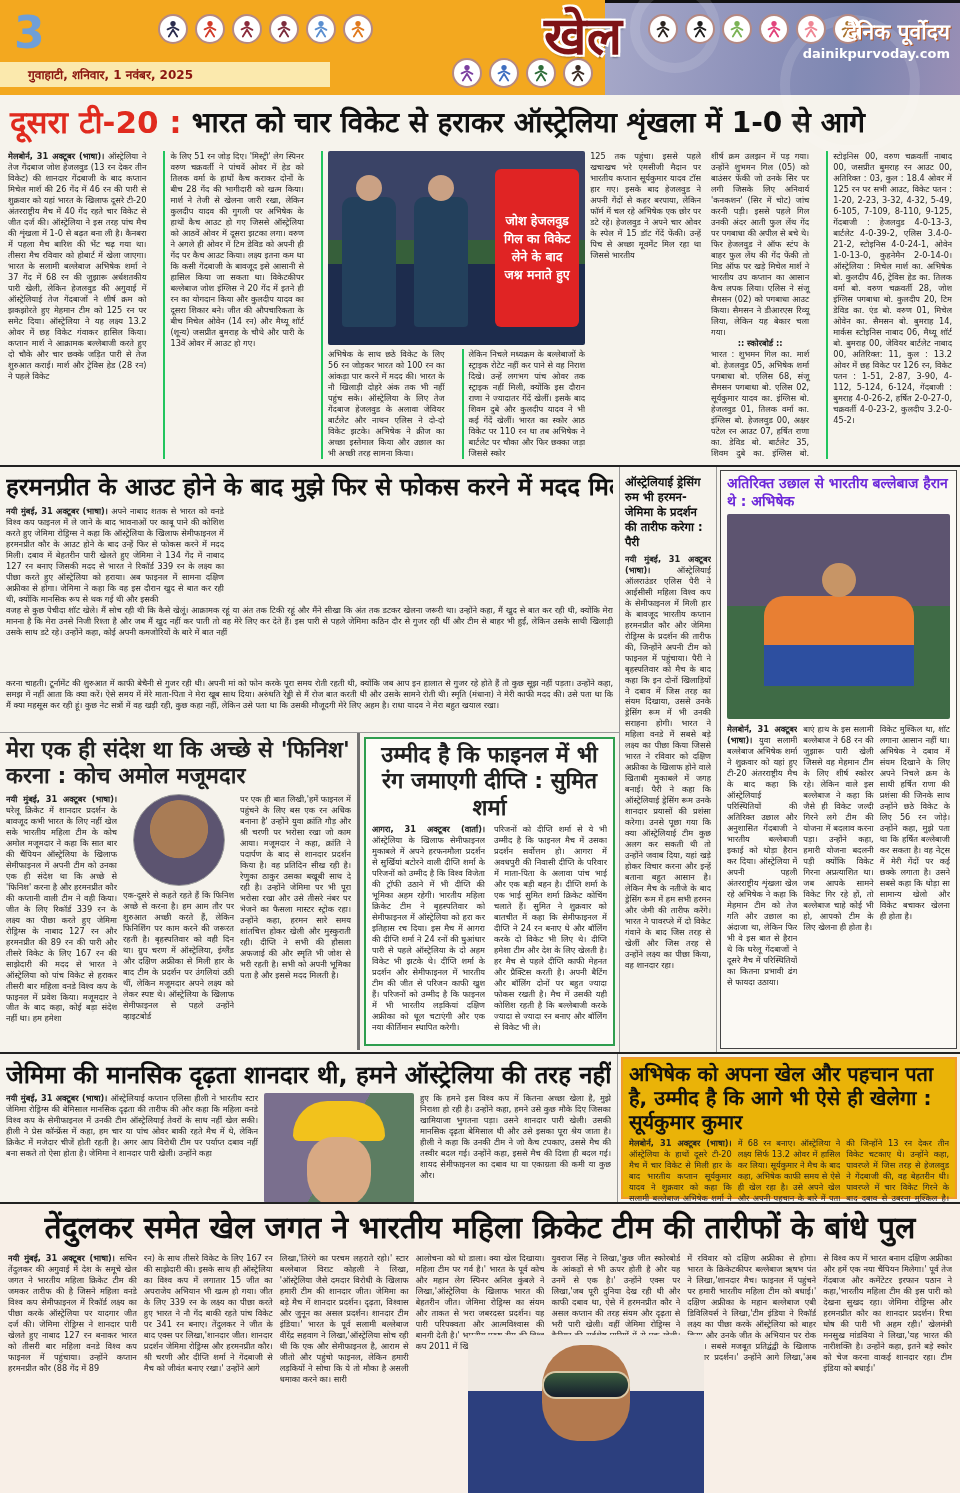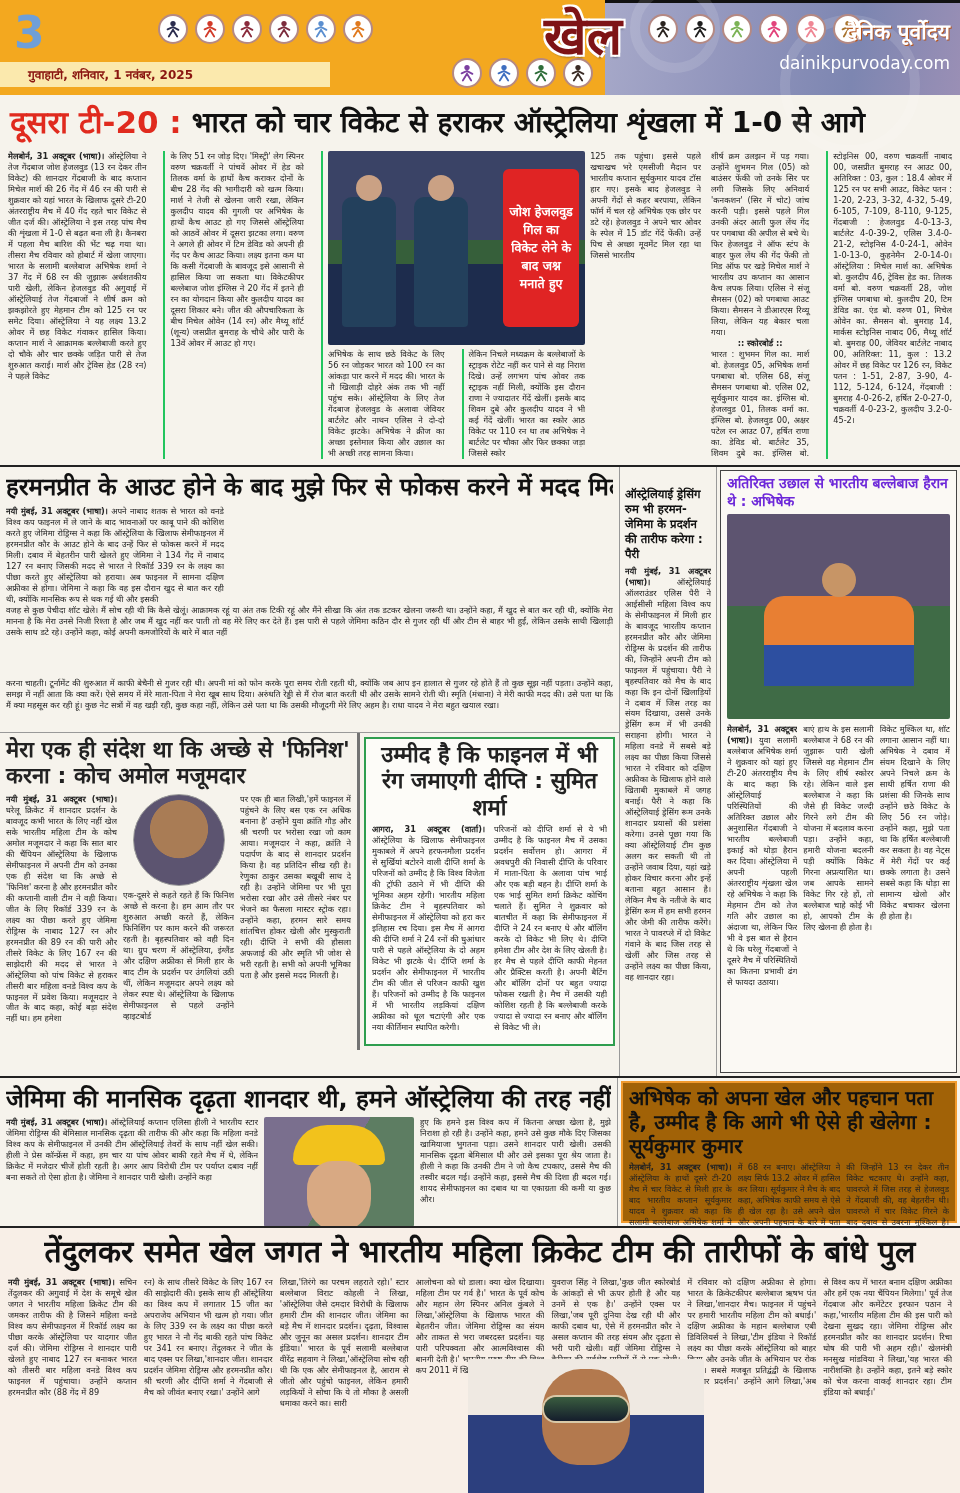--- a/index.html
+++ b/index.html
@@ -11,21 +11,21 @@
   .masthead { position:relative; height:95px; display:flex; }
   .mast-left { position:relative; width:605px; background:#f3a81f; border-top:3px solid #f3a81f; }
   .page-num { position:absolute; left:14px; top:8px; font-size:44px; font-weight:bold; color:#6f9fd8; letter-spacing:2px; line-height:1; }
   .date-strip { position:absolute; left:0; bottom:8px; width:330px; background:#fbe9ad; color:#8a1510; font-weight:bold; font-size:12px; padding:4px 0 4px 28px; }
   .mast-right { position:relative; flex:1; background:linear-gradient(100deg,#a7a9c9 0%,#8f93bb 40%,#7d86b1 70%,#9a8fb5 100%); border-top:3px solid #111; }
   .mast-right:before, .mast-right:after { content:""; position:absolute; border-radius:50%; border:10px solid rgba(255,255,255,.12); }
   .mast-right:before { width:120px; height:120px; right:40px; bottom:-60px; }
   .mast-right:after { width:70px; height:70px; right:240px; top:-20px; }
   .brand-block { position:absolute; right:10px; top:14px; text-align:right; z-index:3; }
   .brand-name { color:#fff; font-size:21px; font-weight:bold; text-shadow:1px 1px 0 #b5521a; }
-  .brand-site { color:#fff; font-size:17px; font-weight:normal; margin-top:8px; }
+  .brand-site { color:#fff; font-size:13px; font-weight:bold; margin-top:1px; }
   .khel-title { position:absolute; left:583px; top:10px; z-index:4; font-size:52px; font-weight:bold; color:#7e1416; line-height:1;
     text-shadow:-2px -2px 0 #fff, 2px -2px 0 #fff, -2px 2px 0 #fff, 2px 2px 0 #fff, 0 3px 2px rgba(0,0,0,.35); transform:translateX(-50%); }
   .icons-row { position:absolute; top:14px; display:flex; gap:7px; z-index:2; }
   .icons-left { left:158px; }
   .icons-right { left:648px; }
   .icons-bottom { left:452px; top:58px; }
   .sport-icon { width:30px; height:30px; background:#fff; border-radius:50%; border:2px solid rgba(120,40,30,.55); display:inline-flex; align-items:center; justify-content:center; }
   .sport-icon svg { width:20px; height:20px; }
 
   
@@ -40,21 +40,21 @@
 
   
   .lead-body { display:flex; height:318px; padding:4px 8px 6px 8px; gap:0; }
   .lead-c1 { width:160px; }
   .lead-c2 { width:160px; }
   .lead-mid { width:272px; display:flex; flex-direction:column; padding:0 5px; }
   .lead-photo { position:relative; height:200px; border-radius:2px; overflow:hidden;
     background:linear-gradient(#3a4366 0 46%, #365f3a 46% 58%, #1d2c4d 58% 100%); }
   .lead-photo .player { position:absolute; bottom:18px; width:54px; height:130px; background:#23405c; border-radius:10px 10px 4px 4px; }
   .lead-photo .player:after { content:""; position:absolute; top:-22px; left:14px; width:26px; height:26px; border-radius:50%; background:#caa184; }
-  .caption-box { position:absolute; right:6px; top:18px; width:76px; bottom:18px; background:#e02424; border-radius:6px; color:#fff; font-weight:bold; font-size:12.5px; line-height:1.45; display:flex; align-items:center; justify-content:center; text-align:center; padding:6px; }
+  .caption-box { position:absolute; right:6px; top:18px; width:84px; bottom:18px; background:#e02424; border-radius:6px; color:#fff; font-weight:bold; font-size:12.5px; line-height:1.45; display:flex; align-items:center; justify-content:center; text-align:center; padding:6px; }
   .lead-subrow { display:flex; flex:1; margin-top:4px; }
   .lead-sub { flex:1; }
   .lead-c4 { width:118px; display:flex; flex-direction:row; padding:0 5px 0 0; }
   .batter-photo { position:relative; height:168px; margin-bottom:4px; border-radius:2px; overflow:hidden;
     background:linear-gradient(110deg,#2e3550 0 55%, #24456e 55% 100%); }
   .batter-photo:after { content:""; position:absolute; left:28px; top:30px; width:46px; height:120px; background:#25513a; border-radius:12px 12px 0 0; }
   .batter-photo:before { content:""; position:absolute; left:42px; top:12px; width:20px; height:20px; border-radius:50%; background:#d8b090; z-index:1; }
   .lead-c5 { width:124px; }
   .lead-c6 { width:126px; padding-left:5px; }
   .score-head { font-weight:bold; text-align:center; }
@@ -78,41 +78,41 @@
   .majumdar { width:360px; padding:4px 6px; border-right:3px solid #737373; }
   .headline-md { font-size:22px; font-weight:bold; line-height:1.2; color:#222; }
   .majumdar-body { display:flex; gap:6px; margin-top:4px; height:232px; }
   .majumdar-body .col { flex:1; }
   .round-photo { width:92px; height:92px; border-radius:50%; margin:0 auto 4px auto; position:relative; overflow:hidden;
     background:radial-gradient(circle at 50% 38%, #a97c55 0 40%, #5c5470 41% 100%); border:1px solid #999; }
   .deepti { flex:1; margin:4px; border:2px solid #2f9e4f; padding:3px 6px; background:#fdfcf8; }
   .deepti-body { display:flex; gap:9px; margin-top:3px; height:224px; }
   .deepti-body .col { flex:1; }
 
-  .parry { width:97px; padding:20px 5px; border-right:1px solid #999; }
+  .parry { width:97px; padding:8px 5px; border-right:1px solid #999; }
   .parry-head { font-size:11.5px; font-weight:bold; line-height:1.3; margin-bottom:4px; color:#111; }
   .abhishek { flex:1; margin:3px; border:1px solid #444; padding:4px 6px; background:#fbf9f4; display:flex; flex-direction:column; }
   .abhishek-head { font-size:14px; font-weight:bold; line-height:1.25; color:#6d28d9; }
   .abhishek-photo { height:205px; margin-top:4px; border-radius:2px; position:relative; overflow:hidden;
     background:linear-gradient(#5d5470 0 45%, #3f6b46 45% 100%); }
   .abhishek-photo:before { content:""; position:absolute; left:50%; top:62%; width:150px; height:90px; transform:translate(-50%,-50%); background:linear-gradient(#e87f33 0 55%, #2d4fa0 55% 100%); border-radius:20px 20px 0 0; }
   .abhishek-photo:after { content:""; position:absolute; left:50%; top:24%; width:34px; height:34px; transform:translate(-50%,0); background:#c79566; border-radius:50%; }
   .abhishek-cols { display:flex; gap:6px; margin-top:5px; flex:1; overflow:hidden; }
   .abhishek-cols .col { flex:1; }
 
   
   .row4 { display:flex; height:150px; border-top:2px solid #222; }
   .healy { width:618px; padding:3px 6px; border-right:1px solid #999; }
   .healy-body { display:flex; gap:6px; margin-top:3px; height:110px; }
   .healy-c1 { width:252px; }
   .healy-photo { width:150px; position:relative; border-radius:2px; overflow:hidden; background:linear-gradient(120deg,#7a6f8e 0 50%,#5d7d62 50% 100%); }
   .healy-photo:before { content:""; position:absolute; left:50%; top:8px; width:92px; height:40px; transform:translateX(-50%); background:#f2c21c; border-radius:48px 48px 8px 8px; }
   .healy-photo:after { content:""; position:absolute; left:50%; top:44px; width:64px; height:70px; transform:translateX(-50%); background:#d8a983; border-radius:40% 40% 46% 46%; }
   .healy-c2 { flex:1; }
-  .surya { flex:1; margin:3px; border:2px solid #f09a2e; background:#a16207; padding:3px 6px; }
+  .surya { flex:1; margin:3px; border:2px solid #f09a2e; background:#eab308; padding:3px 6px; }
   .surya-head { font-size:20px; font-weight:bold; line-height:1.22; color:#111; }
   .surya-cols { display:flex; gap:6px; margin-top:3px; height:86px; }
   .surya-cols .col { flex:1; }
 
   
   .tendulkar { position:relative; border-top:2px solid #222; background:#f8efe7; height:325px; padding:2px 8px; }
   .headline-xl { font-size:30px; font-weight:bold; color:#111; white-space:nowrap; overflow:hidden; text-align:center; }
   .tendulkar-cols { display:flex; gap:7px; margin-top:6px; height:236px; }
   .tendulkar-cols .col { flex:1; }
   .sachin-photo { position:absolute; left:468px; bottom:6px; width:236px; height:186px; border-radius:3px; overflow:hidden;

